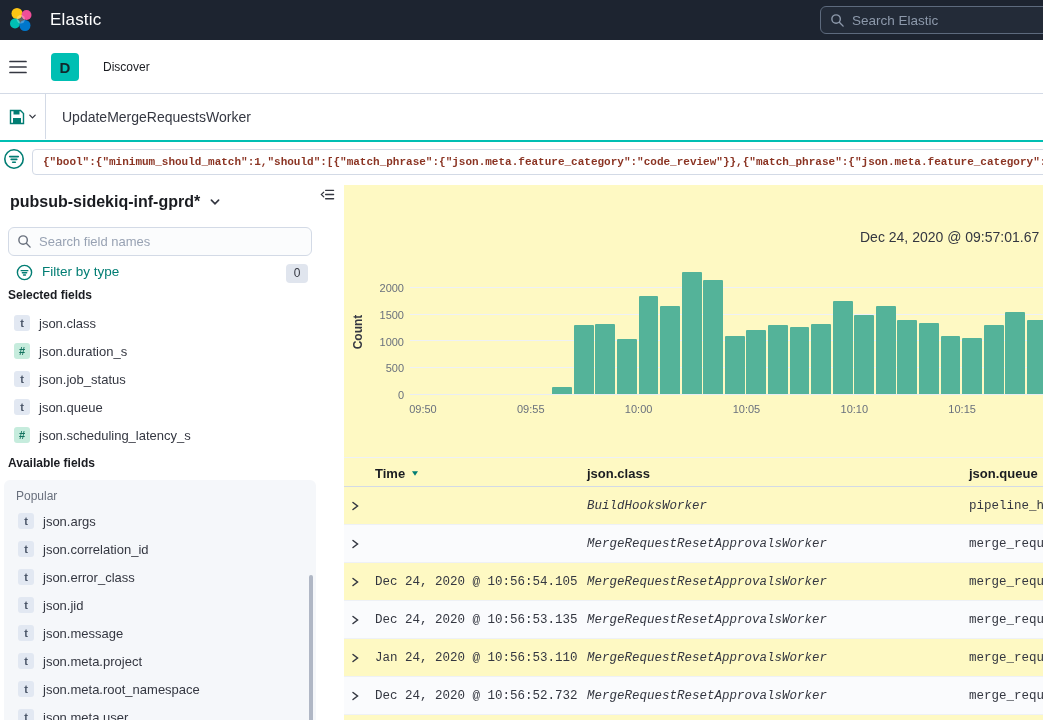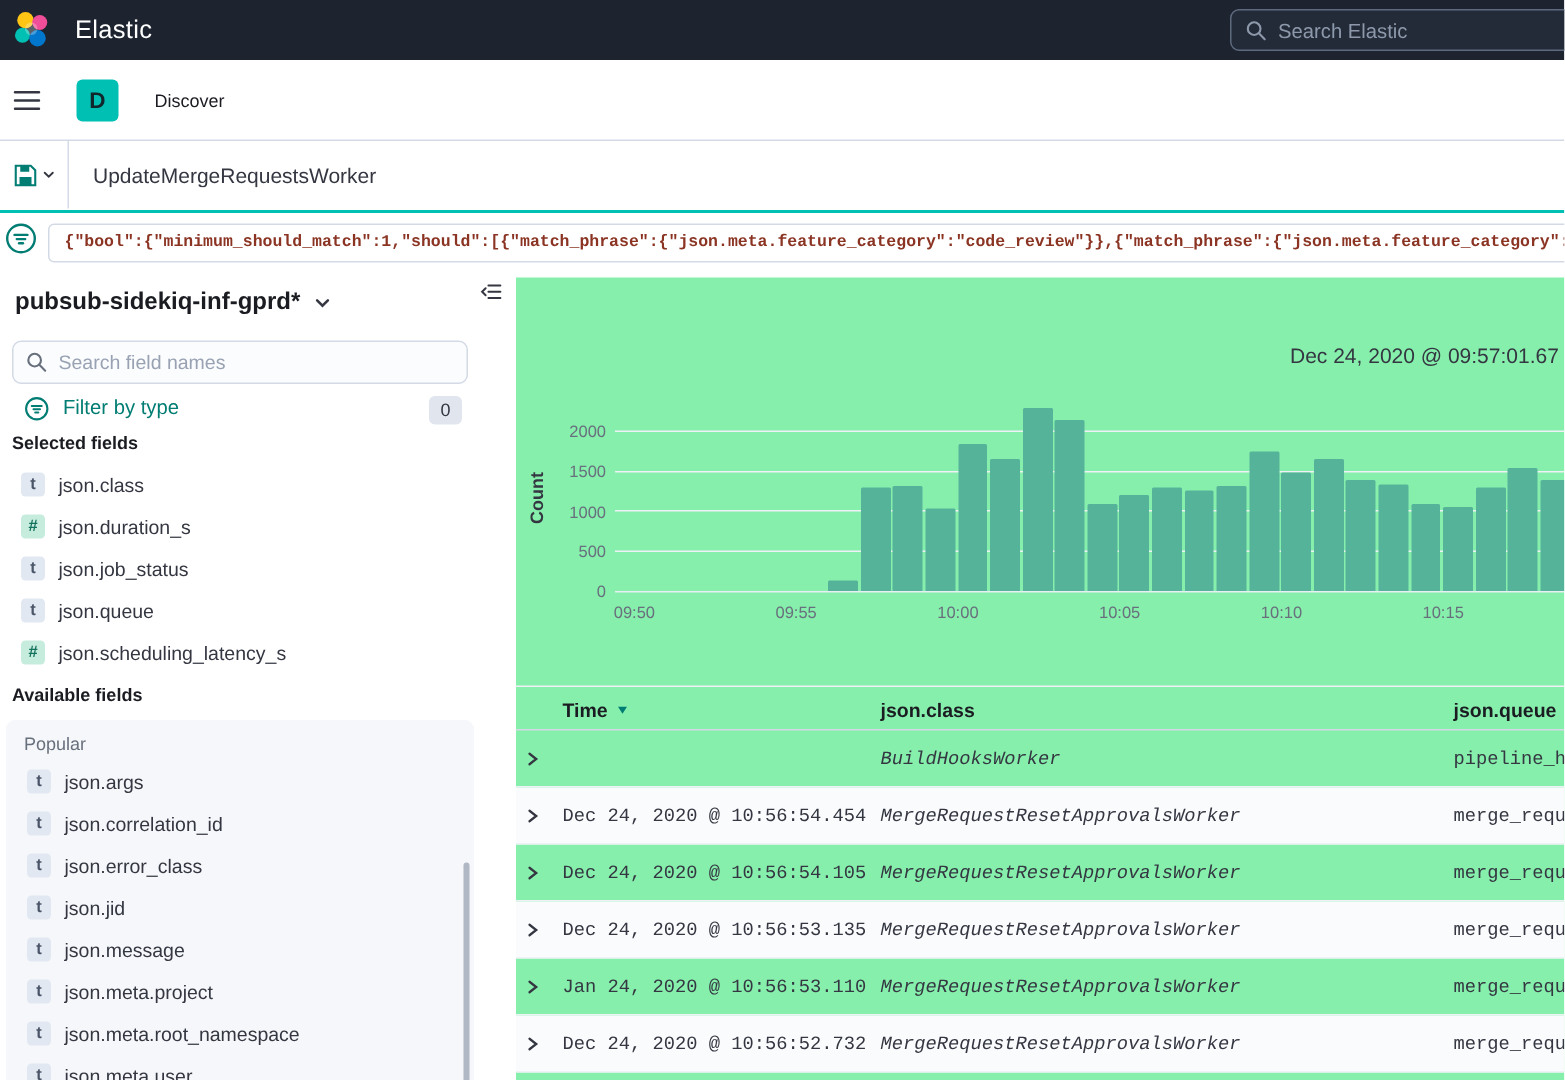--- a/index.html
+++ b/index.html
@@ -50,21 +50,21 @@
   .popular-label { padding:9px 0 4px 12px; font-size:12px; color:#69707d; }
   .field-item { height:28px; display:flex; align-items:center; gap:9px; padding-left:14px; cursor:pointer; }
   .fbadge { width:16px; height:16px; border-radius:3px; font-size:11px; font-weight:700; display:inline-flex; align-items:center; justify-content:center; flex:0 0 16px; }
   .fbadge.t { background:#e2e8f2; color:#4a5568; }
   .fbadge.n { background:#c6ecdd; color:#13735f; }
   .fname { font-size:13px; color:#343741; white-space:nowrap; }
   .sidebar-scrollbar { position:absolute; left:309px; top:390px; width:4px; height:150px; background:#98a2b3; border-radius:2px; opacity:.75; }
   .collapse-btn { position:absolute; left:320px; top:187px; background:none; border:none; cursor:pointer; }
 
   
-  .main { position:absolute; left:344px; top:185px; right:0; bottom:0; background:#86efac; }
+  .main { position:absolute; left:344px; top:185px; right:0; bottom:0; background:#fef9c3; }
   .chart-title { position:absolute; left:516px; top:44px; font-size:14px; color:#343741; white-space:nowrap; }
   .count-label { position:absolute; left:-16px; top:140px; width:60px; text-align:center; transform:rotate(-90deg); font-size:12px; font-weight:700; color:#343741; }
   #y-axis { position:absolute; left:0; top:82px; width:62px; height:128px; }
   .ytick { position:absolute; right:2px; transform:translateY(50%); font-size:11px; color:#69707d; }
   #plot { position:absolute; left:66px; right:0; top:82px; height:128px; overflow:hidden; border-bottom:1px solid #e9edf4; }
   .gridline { position:absolute; left:0; right:0; height:1px; background:#eef1f6; }
   .bar { position:absolute; bottom:0; background:#54b399; border-radius:1px 1px 0 0; }
   #x-axis { position:absolute; left:66px; right:0; top:216px; height:16px; }
   .xtick { position:absolute; top:2px; transform:translateX(-50%); font-size:11px; color:#69707d; }
 
@@ -304,21 +304,20 @@
           <button class="expand-btn"><svg width="12" height="12" viewBox="0 0 12 12" fill="none" stroke="#343741" stroke-width="1.5" stroke-linecap="round">
               <polyline points="4,2.5 8.5,6 4,9.5"></polyline>
             </svg></button>
           <span class="cell c-class">BuildHooksWorker</span>
           <span class="cell c-queue">pipeline_h</span>
         </div>
         <div class="trow">
           <button class="expand-btn"><svg width="12" height="12" viewBox="0 0 12 12" fill="none" stroke="#343741" stroke-width="1.5" stroke-linecap="round">
               <polyline points="4,2.5 8.5,6 4,9.5"></polyline>
             </svg></button>
-          <span class="cell c-time">Dec 24, 2020 @ 10:56:54.454</span>
           <span class="cell c-class">MergeRequestResetApprovalsWorker</span>
           <span class="cell c-queue">merge_requ</span>
         </div>
         <div class="trow">
           <button class="expand-btn"><svg width="12" height="12" viewBox="0 0 12 12" fill="none" stroke="#343741" stroke-width="1.5" stroke-linecap="round">
               <polyline points="4,2.5 8.5,6 4,9.5"></polyline>
             </svg></button>
           <span class="cell c-time">Dec 24, 2020 @ 10:56:54.105</span>
           <span class="cell c-class">MergeRequestResetApprovalsWorker</span>
           <span class="cell c-queue">merge_requ</span>

